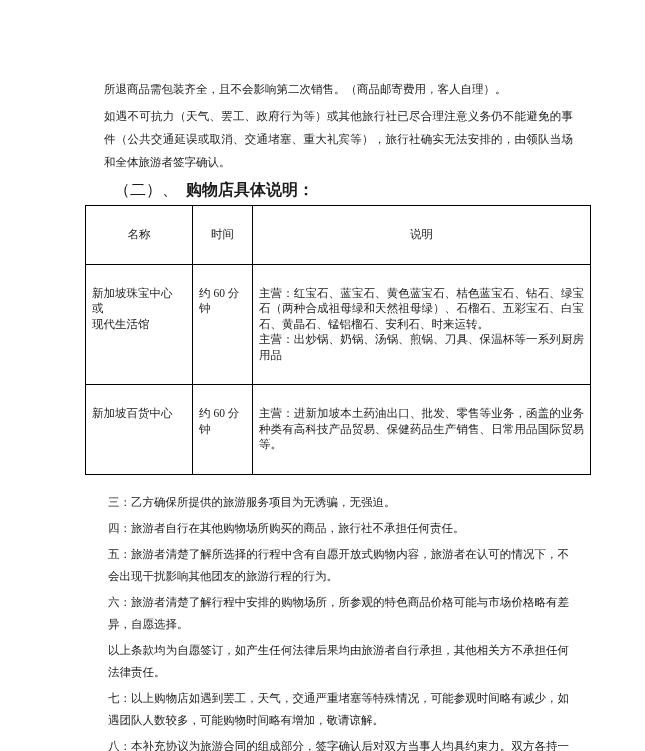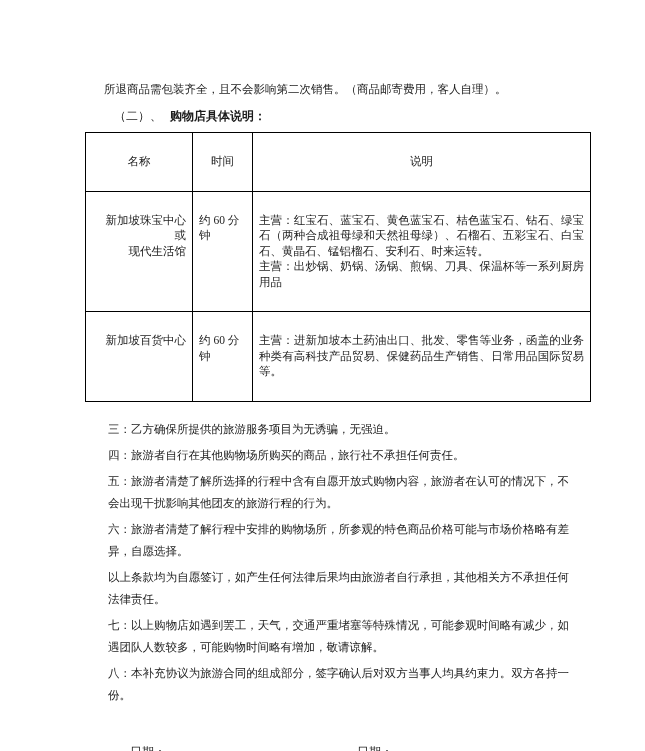--- a/index.html
+++ b/index.html
@@ -15,21 +15,21 @@
     background: #ffffff;
     padding: 62px 80px 0 88px;
     overflow: hidden;
   }
   .para {
     font-size: 11.5px;
     line-height: 23px;
     text-align: justify;
   }
   .heading {
-    font-size: 12px;
+    font-size: 16px;
     line-height: 23px;
     padding-left: 6px;
   }
   .heading .heading-title { font-weight: bold; }
   .shop-table {
     border-collapse: collapse;
     width: 505px;
     margin: 3px 0 16px -15px;
     table-layout: fixed;
   }
@@ -38,21 +38,21 @@
     font-size: 11.5px;
     font-weight: normal;
     vertical-align: top;
     padding: 21px 6px;
     line-height: 15.5px;
   }
   .shop-table th { text-align: center; height: 22px; }
   .col-name { width: 107px; }
   .col-time { width: 60px; }
   .col-desc { width: 338px; }
-  .cell-multiline { white-space: pre-line; text-align: right; }
+  .cell-multiline { white-space: pre-line; }
   .cell-desc { text-align: justify; white-space: pre-line; }
   .clauses p {
     font-size: 11.5px;
     line-height: 22px;
     text-align: justify;
   }
   .sig-row, .date-row {
     position: relative;
     height: 18px;
     font-size: 12px;
@@ -75,20 +75,21 @@
   .lbl-date2     { left: 249px; }
   .line-date2    { left: 284px; width: 186px; }
 </style>
 </head>
 <body>
 
 <div class="page">
 
   <p class="para">所退商品需包装齐全，且不会影响第二次销售。（商品邮寄费用，客人自理）。</p>
 
+  <p class="para">如遇不可抗力（天气、罢工、政府行为等）或其他旅行社已尽合理注意义务仍不能避免的事件（公共交通延误或取消、交通堵塞、重大礼宾等），旅行社确实无法安排的，由领队当场和全体旅游者签字确认。</p>
 
   <p class="heading"><span>（二）、</span><span class="heading-title">购物店具体说明：</span></p>
 
   <table class="shop-table">
     <colgroup>
       <col class="col-name">
         <col class="col-time">
         <col class="col-desc">
     </colgroup>
     <thead>

